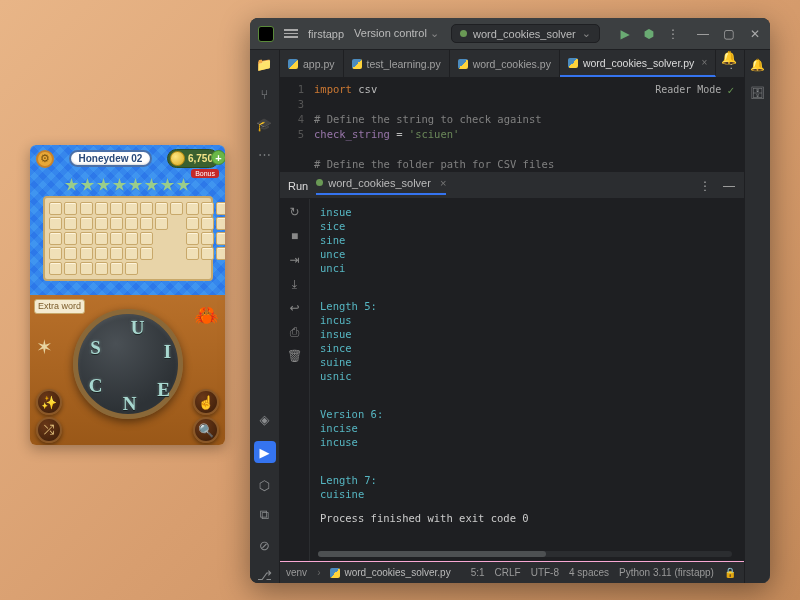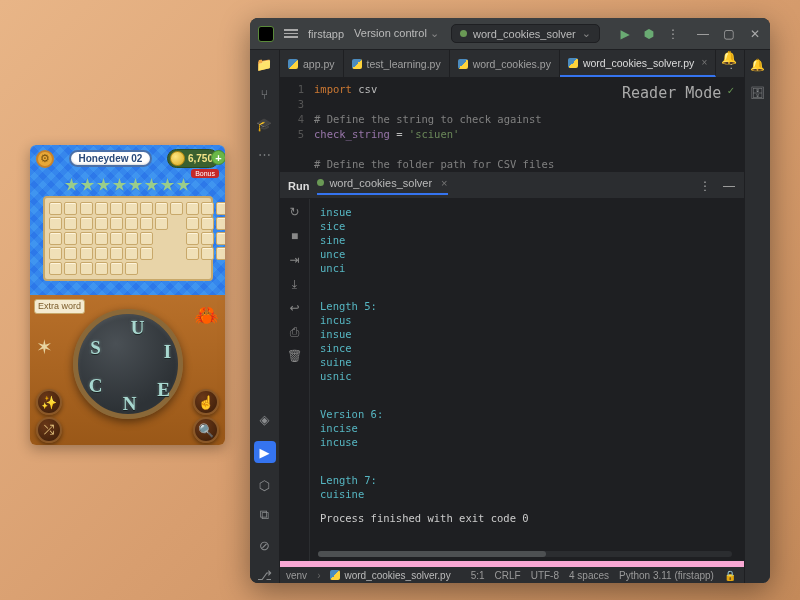--- a/index.html
+++ b/index.html
@@ -218,32 +218,32 @@
     width: 30px; text-align: right; color: #555;
     padding: 4px 6px 0 0; line-height: 15px;
   }
   .code { padding: 4px 0 0 4px; line-height: 15px; }
   .kw { color: #cc7832; }
   .str { color: #6a8759; }
   .cmt { color: #808080; }
   .ident { color: #9876aa; }
   .reader-mode {
     position: absolute; right: 10px; top: 6px;
-    font-size: 15px; color: #aaa;
+    font-size: 10px; color: #aaa;
     display: flex; align-items: flex-start; gap: 6px;
   }
   .reader-mode::after { content: '✓'; color: #6a9955; font-size: 11px; }
 
   .run-header {
     height: 26px; display: flex; align-items: center; gap: 8px;
     padding: 0 8px; background: #2b2d30;
     font-size: 11px;
     border-bottom: 1px solid #1e1f22;
   }
-  .run-header .lbl { font-weight: 700; color: #ddd; }
+  .run-header .lbl { font-weight: 400; color: #ddd; }
   .run-tab { color: #bbb; border-bottom: 2px solid #3574f0; padding-bottom: 4px; display:flex;align-items:center;gap:5px; }
   .run-header .end { margin-left: auto; display: flex; gap: 10px; color: #888; }
 
   .run-body { flex: 1; display: flex; background: #1e1f22; min-height:0; }
   .run-tools {
     width: 30px; display: flex; flex-direction: column; align-items: center;
     padding-top: 6px; gap: 10px; border-right: 1px solid #2b2d30;
   }
   .run-tools .ti { color: #888; font-size: 12px; cursor:pointer; }
   .console {
@@ -262,21 +262,21 @@
     content:''; position:absolute; left:0; width:55%; top:0; bottom:0;
     background:#4d5052; border-radius:3px;
   }
 
   .rightcol { width: 26px; border-left: 1px solid #1e1f22; background: #2b2d30;
     display:flex;flex-direction:column;align-items:center;padding-top:8px;gap:14px;}
   .rightcol .ti{ color:#8a8c8e; font-size:12px; }
 
   .statusbar {
     height: 22px; background: #2b2d30;
-    border-top: 6px solid #f9a8d4;
+    border-top: 1px solid #f9a8d4;
     display: flex; align-items: center;
     font-size: 10px; color: #9a9a9a;
     padding: 0 6px; gap: 10px;
   }
   .statusbar .seg { white-space: nowrap; }
   .statusbar .file { color: #bbb; display: flex; align-items: center; gap: 4px; }
   .statusbar .fill { flex: 1; }
   .statusbar .mem { background: #3a3d40; padding: 2px 6px; border-radius: 3px; }
   .statusbar .lock { color: #888; }
 </style>

